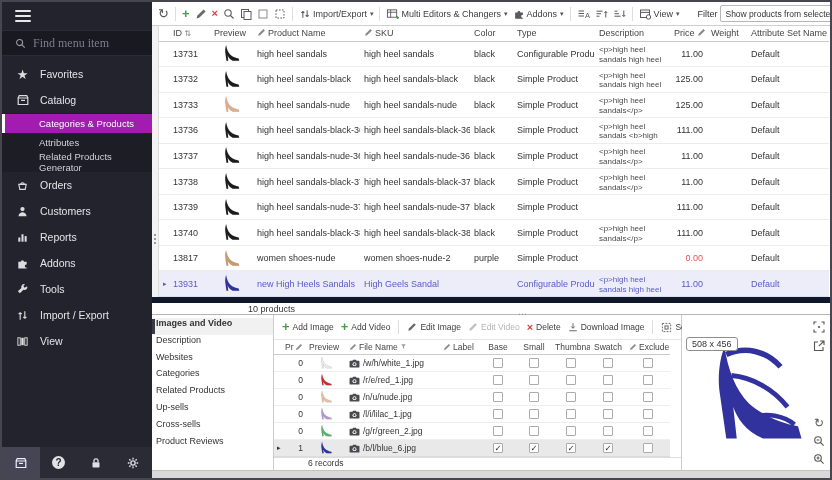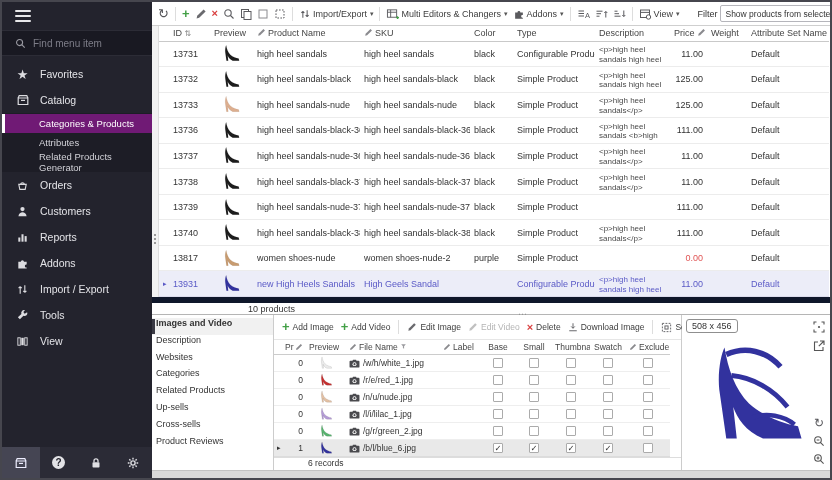--- a/index.html
+++ b/index.html
@@ -6,29 +6,29 @@
 html,body{width:832px;height:480px;overflow:hidden}
 body{font-family:"Liberation Sans",sans-serif;background:#fff}
 .app{width:832px;height:480px;border:2px solid #46464e;display:flex;overflow:hidden;background:#fff}
 
 
 .sidebar{width:150px;background:#23232d;display:flex;flex-direction:column;flex-shrink:0;color:#d9d9de}
 .sb-head{height:28px;display:flex;align-items:center;padding-left:13px}
 .burger{display:inline-block}
 .burger i{display:block;width:16px;height:2px;background:#e8e8ea;margin:3px 0;border-radius:1px}
 .sb-search{height:26px;background:#191922;display:flex;align-items:center;gap:7px;padding-left:13px;border-top:1px solid #2c2c36;border-bottom:1px solid #2c2c36}
-.sb-search input{background:transparent;border:none;outline:none;color:#9a9aa2;font-size:10px;width:105px;font-family:Liberation Sans, sans-serif}
+.sb-search input{background:transparent;border:none;outline:none;color:#9a9aa2;font-size:12px;width:105px;font-family:Liberation Serif, serif}
 .sb-search input::placeholder{color:#7d7d88}
 .sb-menu{flex:1;padding-top:5px;overflow:hidden}
 .sb-item{height:26px;display:flex;align-items:center;gap:10px;padding-left:13px;font-size:10.5px;color:#e4e4e8}
 .sb-item .ic{width:15px;display:flex;justify-content:center;align-items:center}
 .star{font-size:13px;color:#dcdce0;line-height:13px}
 .sb-sub{background:#1d1d26;padding:1px 0}
 .sb-subitem{height:19px;display:flex;align-items:center;padding-left:37px;font-size:9.5px;color:#d2d2d8;position:relative}
-.sb-subitem.selected{background:#701a75;color:#fff}
+.sb-subitem.selected{background:#a21caf;color:#fff}
 .sb-subitem.selected::before{content:"";position:absolute;left:0;top:0;bottom:0;width:3px;background:#fff}
 .sb-bottom{height:31px;background:#2b2b36;display:flex;align-items:stretch;margin-top:auto}
 .sb-bcell{flex:1;display:flex;align-items:center;justify-content:center}
 .sb-bcell.active{background:#454553;flex:0 0 38px}
 .helpq{width:13px;height:13px;border-radius:50%;background:#e2e2e6;color:#23232d;font-weight:bold;font-size:10px;line-height:13px;text-align:center}
 
 
 .main{flex:1;display:flex;flex-direction:column;min-width:0;background:#fff}
 .toolbar{height:24px;display:flex;align-items:center;gap:1px;padding:0 4px;border-bottom:1px solid #cfcfcf;font-size:9px;color:#333;white-space:nowrap}
 .tbtn{display:flex;align-items:center;gap:2px;padding:1px 2px;color:#3c3c3c}
@@ -81,21 +81,21 @@
 .itable .c-center{text-align:center}
 .itable .c-right{text-align:right}
 .itable tr.selected{background:#e9e9e9}
 .itable tr.selected td{color:#333 !important;border-bottom-color:#dcdcdc}
 .cb{display:inline-block;width:10px;height:10px;border:1px solid #ababab;border-radius:1px;background:#fff;font-size:8.5px;line-height:9px;color:#3c3c3c;text-align:center;vertical-align:middle}
 .cb.checked::before{content:"✓"}
 .status6{height:13px;border-top:1px solid #ddd;font-size:8.5px;display:flex;align-items:flex-start;padding-left:34px;color:#333;margin-top:auto}
 
 
 .pvpanel{width:148px;position:relative;background:#fff;flex-shrink:0}
-.badge{position:absolute;top:4px;left:4px;border:1px solid #8f8f8f;border-radius:3px;padding:1px 5px;font-size:9px;color:#333;background:#fff;z-index:2}
+.badge{position:absolute;top:22px;left:4px;border:1px solid #8f8f8f;border-radius:3px;padding:1px 5px;font-size:9px;color:#333;background:#fff;z-index:2}
 .pv-ic{position:absolute;right:4px;width:14px;height:14px;display:flex;align-items:center;justify-content:center;color:#555;z-index:2}
 .bigshoe{position:absolute;inset:0;display:flex;align-items:center;justify-content:center}
 .footer{height:8px;background:#d9d9d9;border-top:1px solid #c2c2c2;flex-shrink:0}
 </style>
 </head>
 <body>
 
 <div class="app">
 
   <div class="sidebar">
@@ -173,33 +173,33 @@
         <span class="ic">
           <svg width="13" height="13" viewBox="0 0 14 14">
               <path d="M2.5 5.2h2.7a1.7 1.7 0 1 1 3.4 0h2.9v3a1.6 1.6 0 1 0 0 3.1v1.2H2.5z" fill="#dcdce0"></path>
             </svg>
         </span>
         <span>Addons</span>
       </div>
       <div class="sb-item">
         <span class="ic">
           <svg width="13" height="13" viewBox="0 0 14 14">
-              <path d="M4.5 11.5V3.8M4.5 3.8L2.8 5.6M4.5 3.8l1.7 1.8" fill="none" stroke="#dcdce0" stroke-width="1.2"></path>
-              <path d="M9.5 2.5v7.7M9.5 10.2L7.8 8.4M9.5 10.2l1.7-1.8" fill="none" stroke="#dcdce0" stroke-width="1.2"></path>
-            </svg>
-        </span>
-        <span>Import / Export</span>
+              <path d="M12 3.4a3 3 0 0 1-4 3.9L4.2 11 2 9l3.8-3.7A3 3 0 0 1 9.7 1.4L7.9 3.2l1.4 1.9z" fill="#dcdce0"></path>
+            </svg>
+        </span>
+        <span>Tools</span>
       </div>
       <div class="sb-item">
         <span class="ic">
           <svg width="13" height="13" viewBox="0 0 14 14">
-              <path d="M12 3.4a3 3 0 0 1-4 3.9L4.2 11 2 9l3.8-3.7A3 3 0 0 1 9.7 1.4L7.9 3.2l1.4 1.9z" fill="#dcdce0"></path>
-            </svg>
-        </span>
-        <span>Tools</span>
+              <path d="M4.5 11.5V3.8M4.5 3.8L2.8 5.6M4.5 3.8l1.7 1.8" fill="none" stroke="#dcdce0" stroke-width="1.2"></path>
+              <path d="M9.5 2.5v7.7M9.5 10.2L7.8 8.4M9.5 10.2l1.7-1.8" fill="none" stroke="#dcdce0" stroke-width="1.2"></path>
+            </svg>
+        </span>
+        <span>Import / Export</span>
       </div>
       <div class="sb-item">
         <span class="ic">
           <svg width="13" height="13" viewBox="0 0 14 14">
               <rect x="2" y="3" width="2.6" height="8" fill="none" stroke="#dcdce0"></rect>
               <rect x="5.7" y="3" width="2.6" height="8" fill="#dcdce0"></rect>
               <rect x="9.4" y="3" width="2.6" height="8" fill="none" stroke="#dcdce0"></rect>
             </svg>
         </span>
         <span>View</span>

